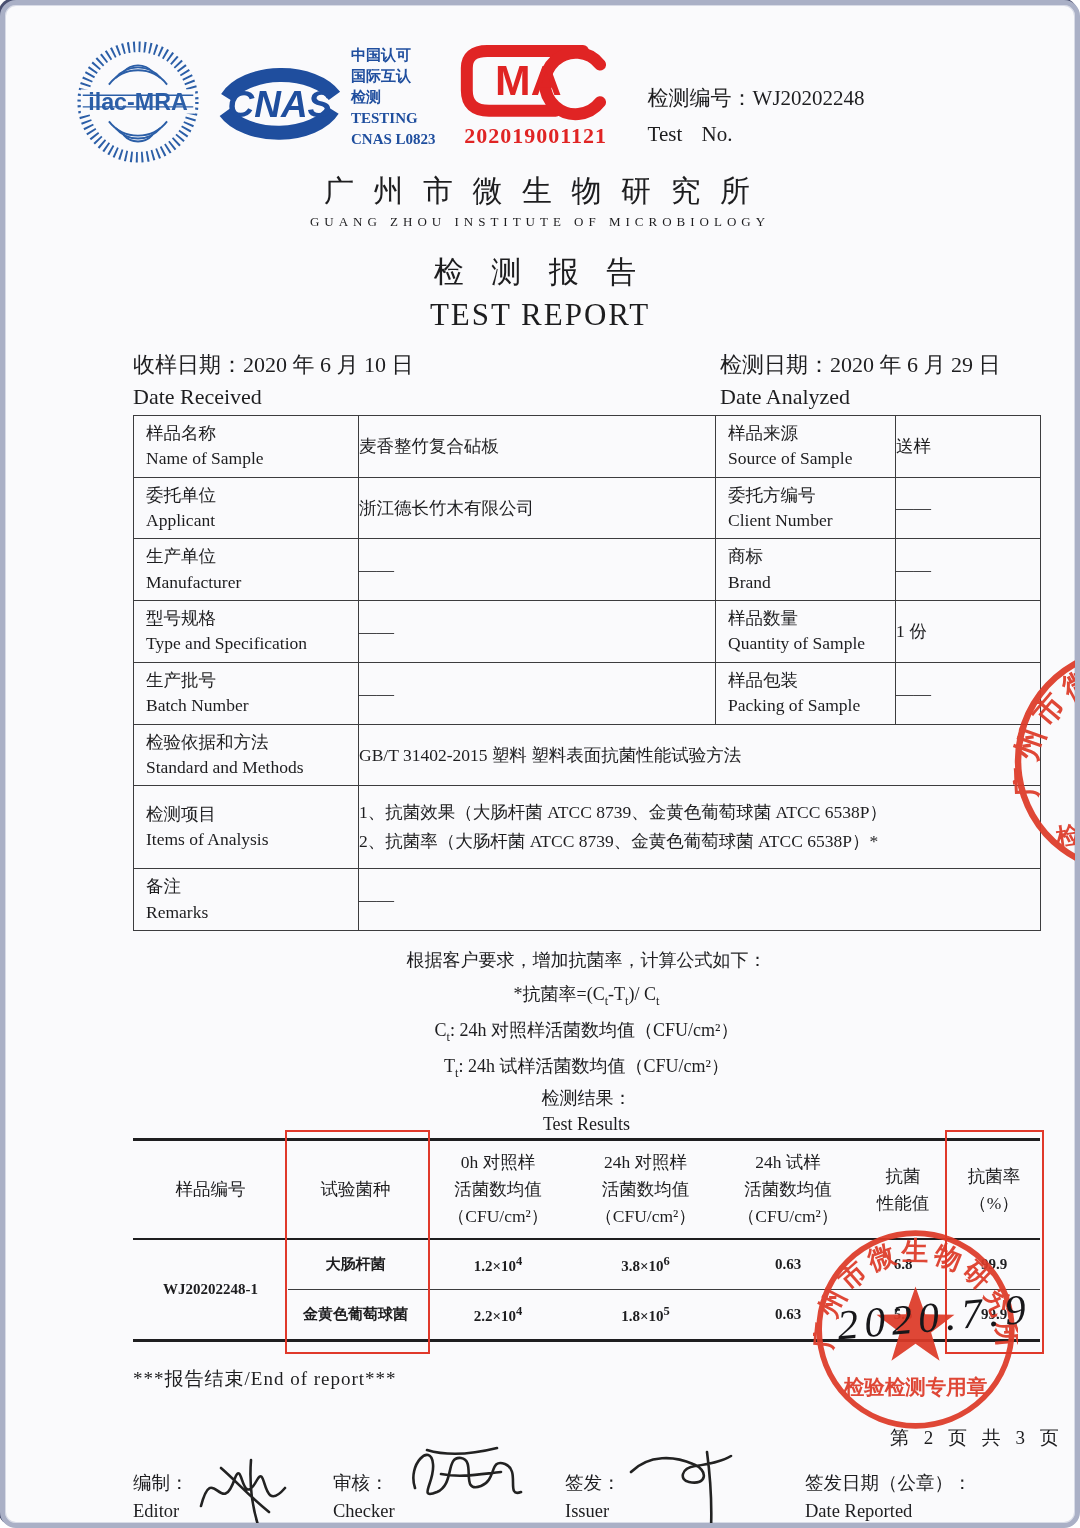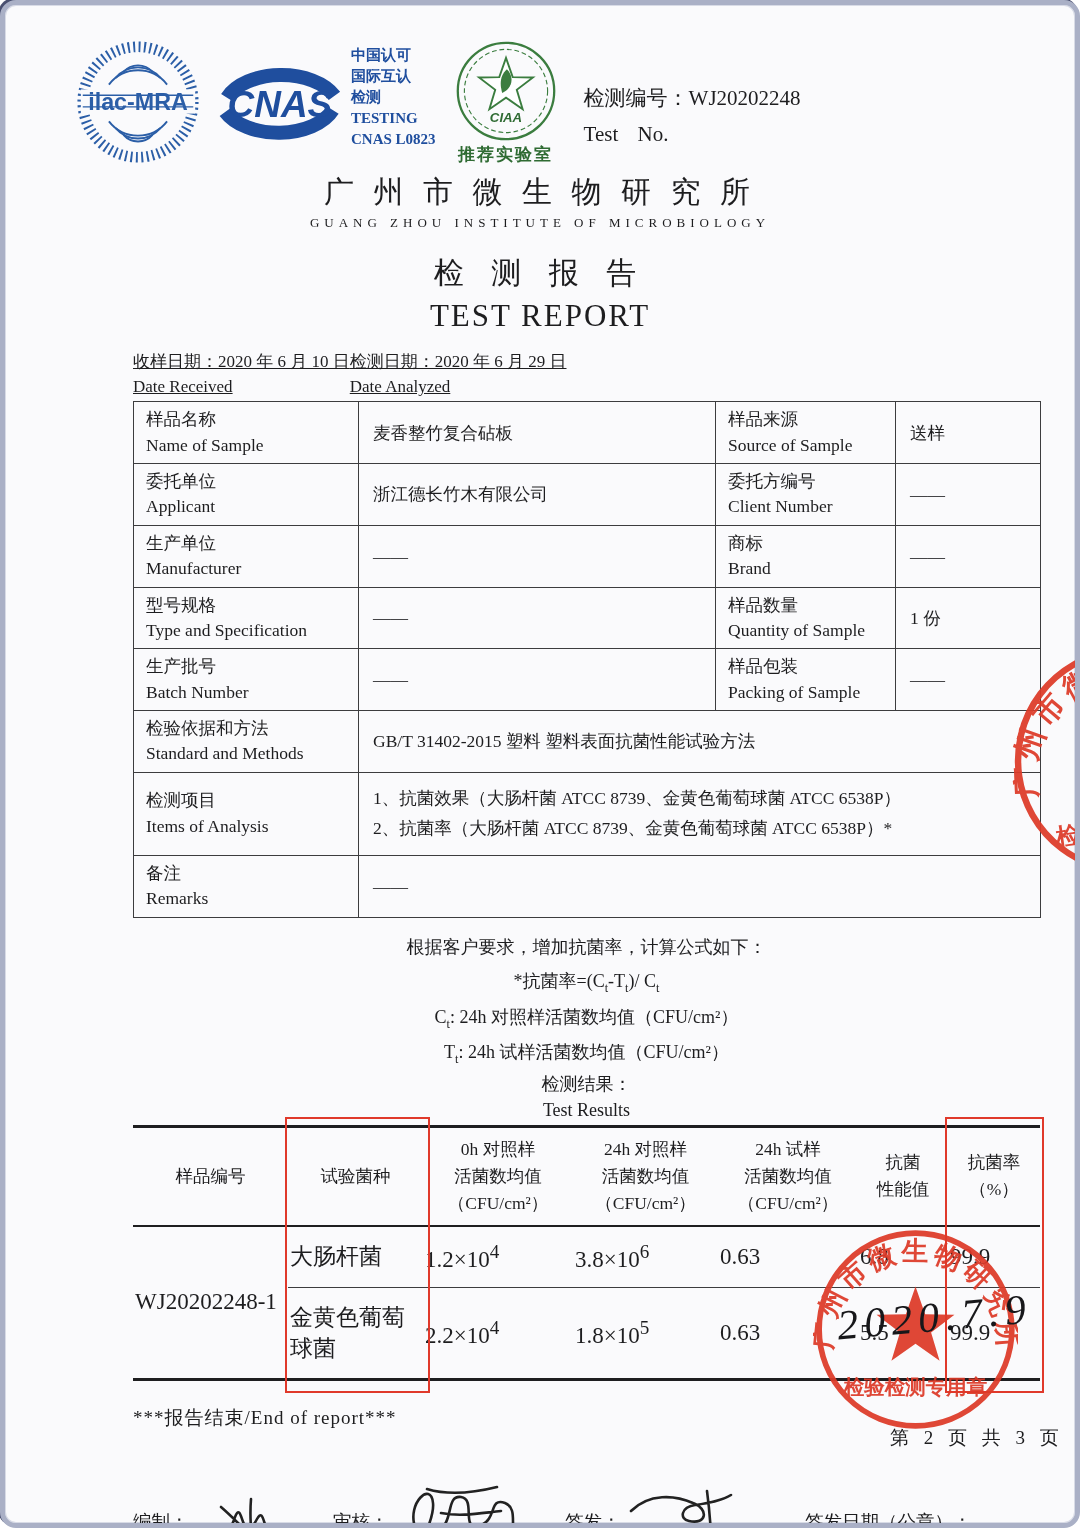--- a/index.html
+++ b/index.html
@@ -21,41 +21,41 @@
   .ciaa-caption{color:#2f6b33;font-weight:bold;font-size:17px;letter-spacing:2px;margin-top:-4px;}
   .report-no{margin-left:26px;margin-top:42px;font-size:21px;line-height:1.7;white-space:nowrap;}
   .report-no .en{word-spacing:14px;}
   
   .title-block{text-align:center;margin-top:6px;}
   .org-cn{font-size:30px;letter-spacing:6px;}
   .org-en{font-size:13px;letter-spacing:5px;margin-top:2px;}
   .report-cn{font-size:30px;letter-spacing:10px;margin-top:22px;}
   .report-en{font-size:31px;letter-spacing:2px;margin-top:4px;}
   
-  .date-row{display:flex;margin-top:16px;font-size:17px;line-height:1.45;text-decoration:underline;}
+  .date-row{display:flex;justify-content:space-between;margin-top:16px;font-size:22px;line-height:1.45;}
   .date-item{white-space:pre-line;}
   .date-right{width:320px;}
   
   table.info{border-collapse:collapse;width:907px;table-layout:fixed;margin-top:2px;}
   table.info td{border:1px solid #3c3c3e;font-size:17.5px;padding:5px 8px 5px 12px;vertical-align:middle;}
   table.info td.lbl{white-space:pre-line;line-height:1.45;}
-  table.info td.val{padding-left:14px;}
+  table.info td.val{padding-left:0;}
   tr.r-std td{height:47px;}
   tr.r-items td{height:72px;}
   table.info td.multiline{white-space:pre-line;line-height:1.7;}
   
   .notes{margin-top:12px;font-size:18px;line-height:1.9;text-align:center;}
   .notes sub{font-size:68%;}
   .notes div{white-space:nowrap;}
   
   .results-wrap{position:relative;margin-top:2px;}
   table.results{border-collapse:collapse;width:907px;table-layout:fixed;
     border-top:3px solid #1e1e20;border-bottom:3px solid #1e1e20;}
   table.results th{font-weight:normal;font-size:17.5px;white-space:pre-line;line-height:1.55;padding:8px 2px;border-bottom:2.5px solid #1e1e20;}
-  table.results td{font-size:23px;text-align:left;padding:14px 2px;}
+  table.results td{font-size:15px;text-align:center;padding:14px 2px;font-weight:bold;}
   td.row-divider{border-bottom:1.5px solid #3c3c3e;}
   .red-annotation{position:absolute;border:2px solid #e0392b;pointer-events:none;}
   .box-strain{left:152px;top:-8px;width:141px;height:calc(100% + 16px);}
   .box-rate{left:812px;top:-8px;width:95px;height:calc(100% + 16px);}
   
   .end-text{font-size:19px;margin-top:24px;letter-spacing:1px;}
   .footer{position:relative;display:flex;margin-top:72px;font-size:18.5px;}
   .sign-block{display:flex;align-items:flex-start;}
   .sign-label{white-space:pre-line;line-height:1.5;margin-top:6px;}
   .sig{margin:-18px 4px 0 2px;}
@@ -91,31 +91,29 @@
       <path d="M136 58 A66 40 0 0 1 14 60" fill="none" stroke="#1f4e9e" stroke-width="16"></path>
       <text x="76" y="66" text-anchor="middle" font-size="42" font-weight="bold" font-style="italic" fill="#1f4e9e">CNAS</text>
     </svg>
 
     <div class="acc-lines">中国认可
 国际互认
 检测
 TESTING
 CNAS L0823</div>
 
-
-    <div class="ciaa-block">
-      <svg width="104" height="104" viewBox="0 0 110 110">
-        <circle cx="55" cy="55" r="51" fill="none" stroke="#3b7d3f" stroke-width="2.4"></circle>
-        <circle cx="55" cy="55" r="44" fill="none" stroke="#3b7d3f" stroke-width="1.2" stroke-dasharray="5 3"></circle>
-        <polygon points="55,20 62.1,40.3 83.5,40.7 66.4,53.7 72.6,74.3 55,62 37.4,74.3 43.6,53.7 26.5,40.7 47.9,40.3" fill="#fff" stroke="#3b7d3f" stroke-width="2"></polygon>
-        <path d="M56 32 C64 40 62 52 51 57 C48 47 49 38 56 32 Z" fill="#3b7d3f"></path>
-        <text x="55" y="88" text-anchor="middle" font-size="14" font-weight="bold" font-style="italic" fill="#2f6b33">CIAA</text>
+    <div class="cma-block">
+      <svg width="172" height="82" viewBox="0 0 190 96">
+        <path d="M150 14 H38 Q14 14 14 34 V60 Q14 84 40 84 H118" fill="none" stroke="#e02424" stroke-width="14" stroke-linecap="round"></path>
+        <path d="M170 30 A36 36 0 1 0 170 74" fill="none" stroke="#e02424" stroke-width="14" stroke-linecap="round"></path>
+        <text x="86" y="66" text-anchor="middle" font-size="50" font-weight="bold" fill="#e02424">MA</text>
       </svg>
-      <div class="ciaa-caption">推荐实验室</div>
-    </div>
+      <div class="cma-number">202019001121</div>
+    </div>
+
 
     <div class="report-no">
       <div><span>检测编号：</span><span>WJ20202248</span></div>
       <div class="en">Test No.</div>
     </div>
   </div>
 
   <div class="title-block">
     <div class="org-cn">广 州 市 微 生 物 研 究 所</div>
     <div class="org-en">GUANG ZHOU INSTITUTE OF MICROBIOLOGY</div>

